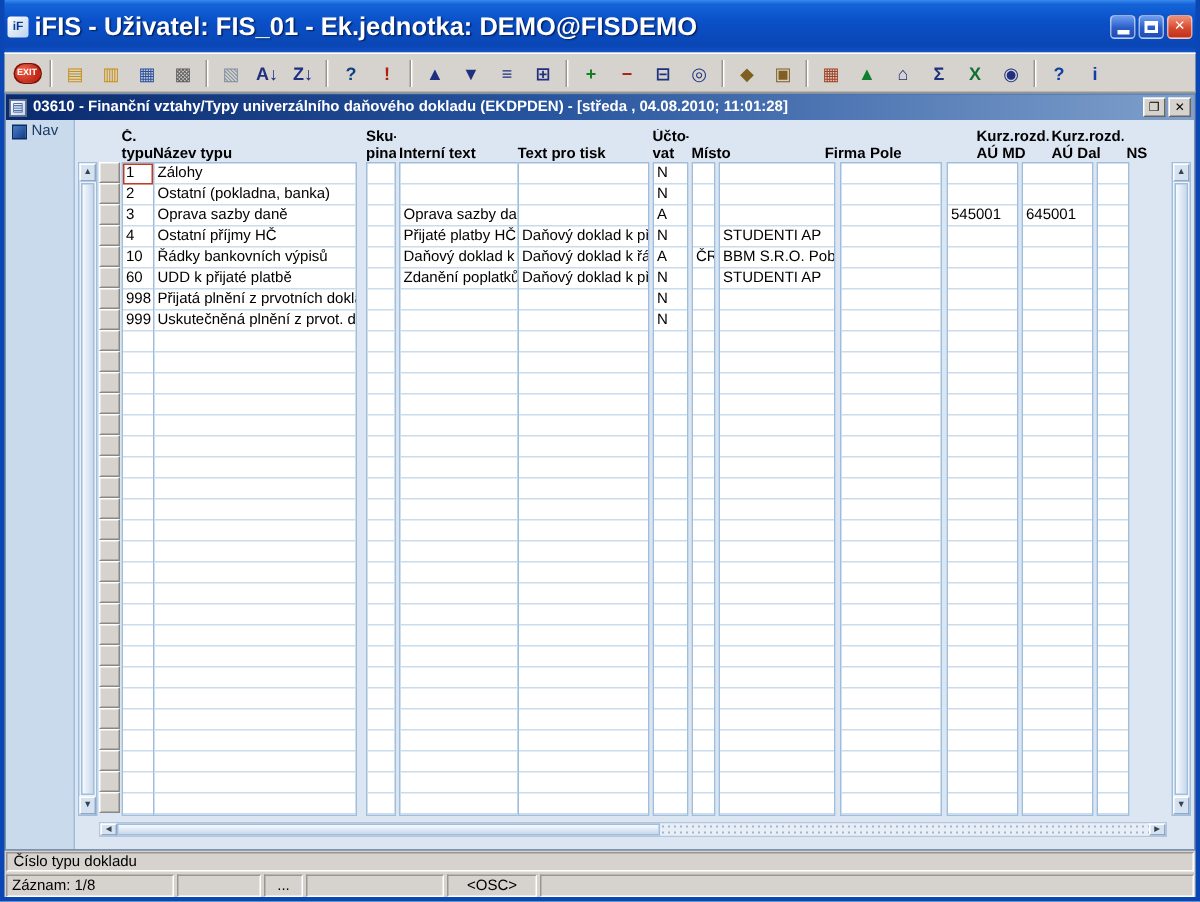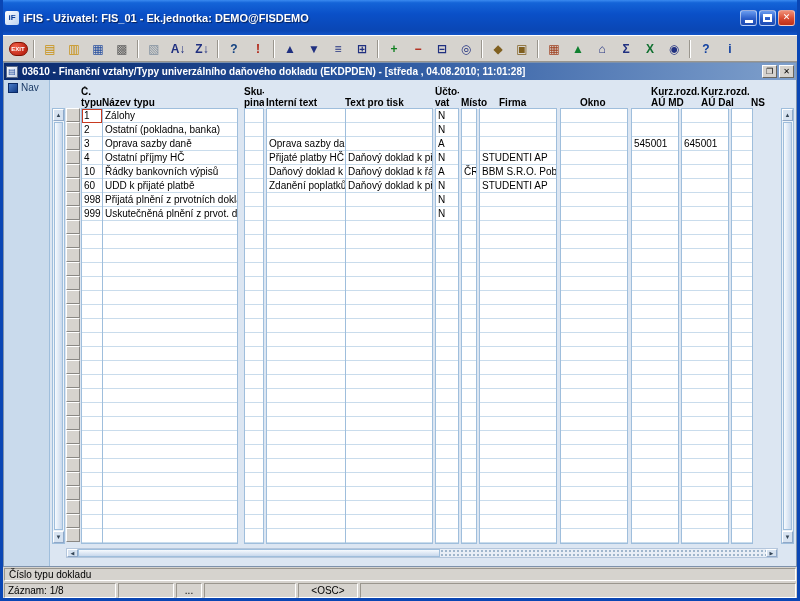--- a/index.html
+++ b/index.html
@@ -7,21 +7,21 @@
 
   .window { width:800px; height:601px; background:#0A46B4; padding:0 3px 3px;
             display:flex; flex-direction:column; position:relative; }
 
   
   .titlebar { height:35px; display:flex; align-items:center; padding:16px 2px;
     background:linear-gradient(180deg,#3A8AF0 0%,#1464D8 8%,#0A50C8 40%,#0A46B4 88%,#1254C8 100%); }
   .app-icon { width:14px; height:14px; background:linear-gradient(135deg,#FFFFFF,#BCD2F0);
     color:#0A3C96; font-size:8px; font-weight:bold; display:grid; place-items:center;
     border-radius:2px; flex:0 0 auto; }
-  .title-text { flex:1; color:#fff; font-size:11px; font-weight:bold; margin-left:4px;
+  .title-text { flex:1; color:#fff; font-size:17px; font-weight:bold; margin-left:4px;
     white-space:nowrap; overflow:hidden; text-shadow:1px 1px 1px rgba(0,0,20,.6); }
   .winbtns { display:flex; }
   .wbtn { width:17px; height:16px; margin-left:2px; border-radius:3px; display:grid; place-items:center;
     background:linear-gradient(180deg,#6A9CF0,#2A5CC8 55%,#1E4CB4); border:1px solid rgba(255,255,255,.55);
     color:#fff; font-size:9px; line-height:1; cursor:default; }
   .wclose { background:linear-gradient(180deg,#F09078,#D84A30 55%,#BE3018); }
   .glyph-min { width:8px; height:3px; background:#fff; margin-top:7px; }
   .glyph-max { width:9px; height:8px; border:2px solid #fff; border-top-width:3px; }
 
   
@@ -264,27 +264,27 @@
               <div class="hline">Text pro tisk</div>
             </div>
             <div class="hcell" style="width: 24px; margin-right: 2px;">
               <div class="hline">Účto-</div>
               <div class="hline">vat</div>
             </div>
             <div class="hcell" style="width: 36px; margin-right: 2px;">
               <div class="hline">&nbsp;</div>
               <div class="hline">Místo</div>
             </div>
-            <div class="hcell" style="width: 78px; margin-right: 3px;">
+            <div class="hcell" style="width: 78px; margin-right: 3px; align-items: flex-end;">
               <div class="hline">&nbsp;</div>
               <div class="hline">Firma</div>
             </div>
             <div class="hcell" style="width: 68px; margin-right: 3px;">
               <div class="hline">&nbsp;</div>
-              <div class="hline">Okno</div>
+              <div class="hline">Pole</div>
             </div>
             <div class="hcell" style="width: 48px; margin-right: 2px;">
               <div class="hline">Kurz.rozd.</div>
               <div class="hline">AÚ MD</div>
             </div>
             <div class="hcell" style="width: 48px; margin-right: 2px;">
               <div class="hline">Kurz.rozd.</div>
               <div class="hline">AÚ Dal</div>
             </div>
             <div class="hcell" style="width: 22px; margin-right: 0px;">

